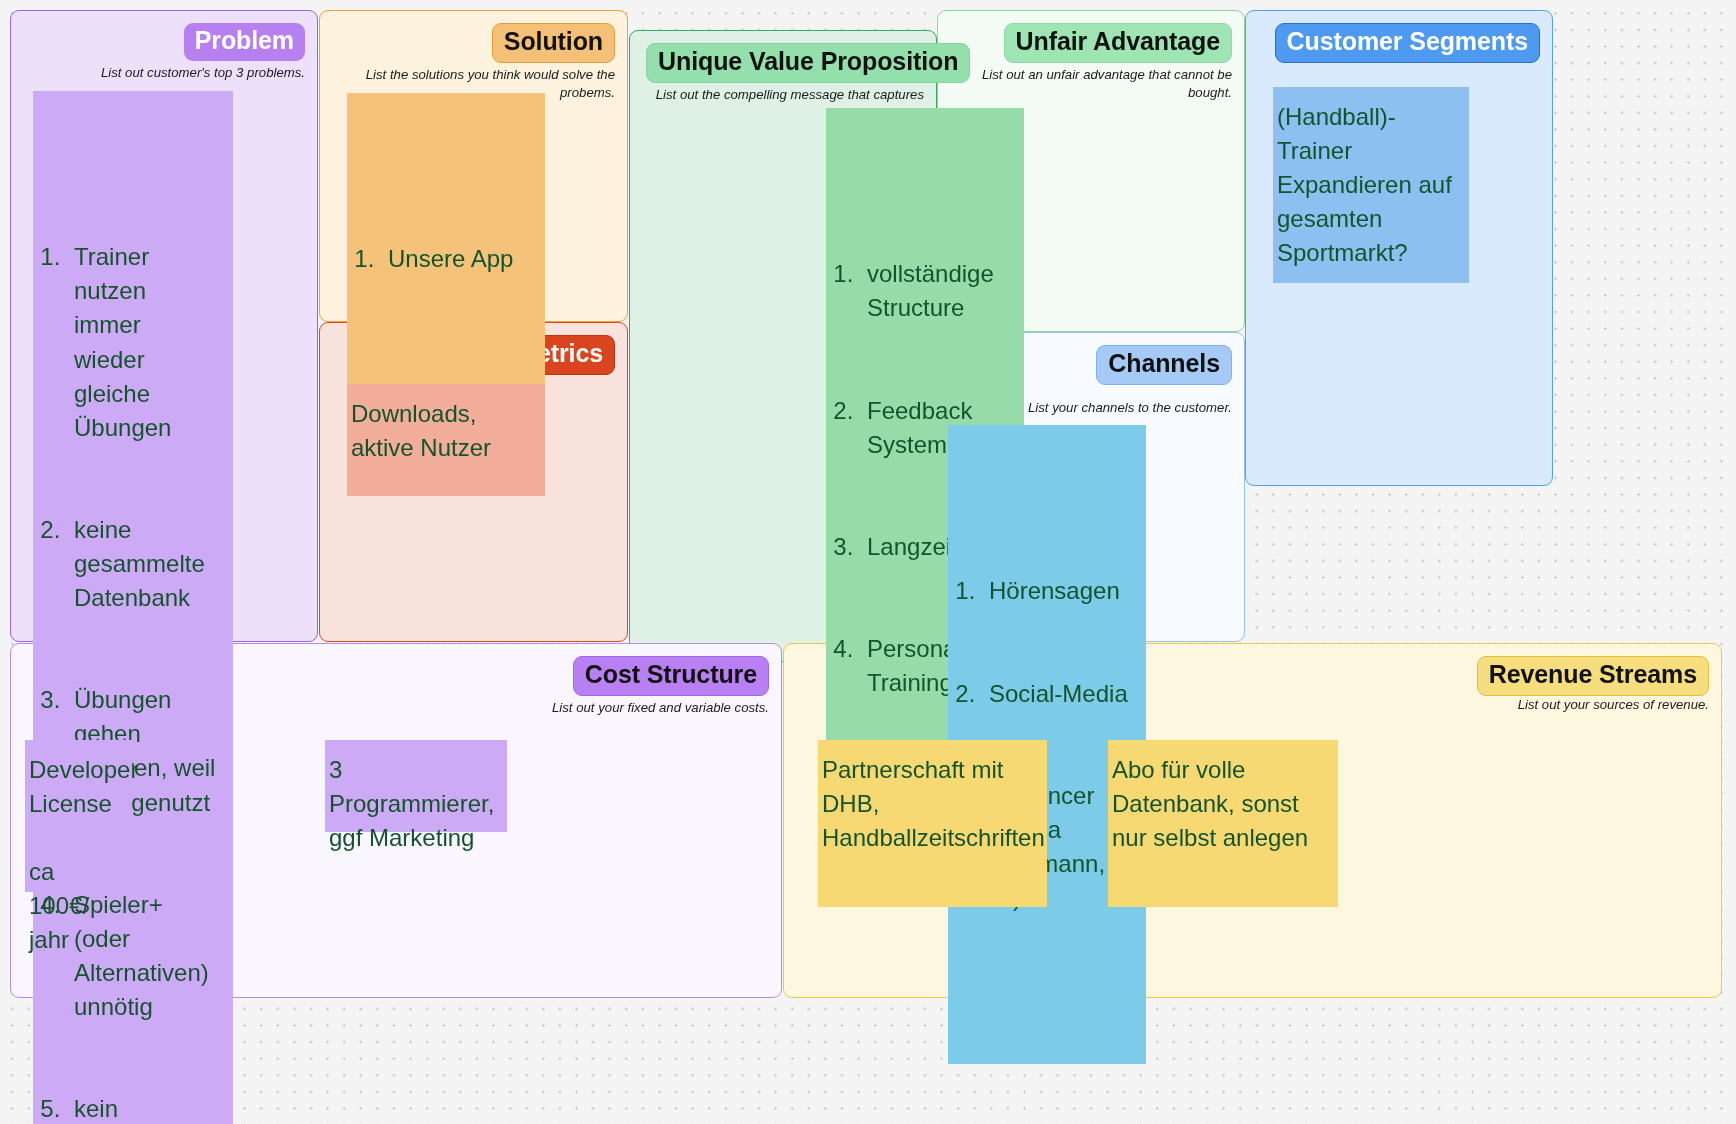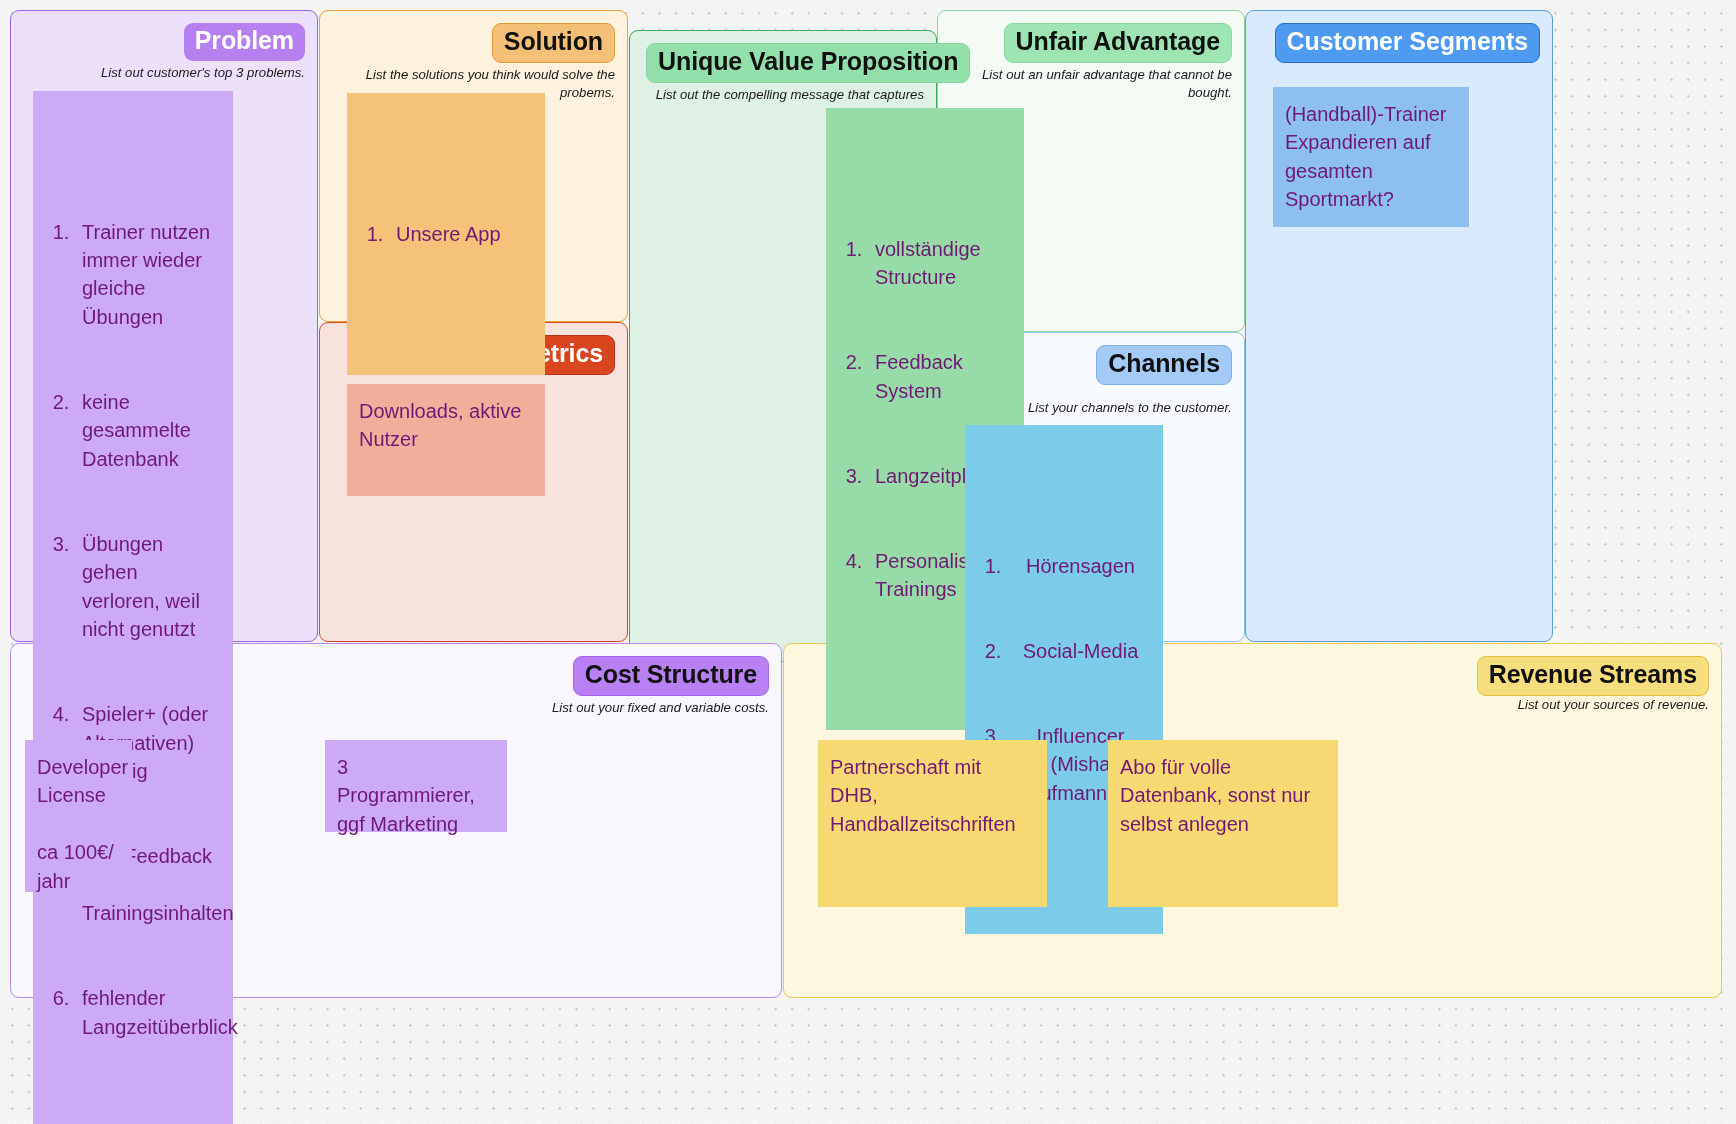--- a/index.html
+++ b/index.html
@@ -54,24 +54,24 @@
     position: absolute;
     left: 16px;
     top: 12px;
     right: 12px;
     text-align: right;
   }
 
   
   .note {
     position: absolute;
-    font-size: 20px;
+    font-size: 24px;
     line-height: 1.42;
-    color: #701a75;
-    padding: 13px 16px 13px 12px;
+    color: #14532d;
+    padding: 13px 16px 13px 4px;
     white-space: pre-wrap;
     z-index: 7;
   }
 
   .note ol {
     margin: 0;
     padding-left: 30px;
     list-style-position: outside;
   }
   .note ol li {
@@ -108,30 +108,30 @@
   .note-blue    { background:#8dc0f0; }
   .note-yellow  { background:#f7d973; }
 
   
   #problem    { left:10px;   top:10px;  width:308px;  height:632px; }
   #solution   { left:319px;  top:10px;  width:309px;  height:312px; }
   #keymetrics { left:319px;  top:322px; width:309px;  height:320px; }
   #uvp        { left:629px;  top:10px;  width:308px;  height:632px;margin-top:20px; }
   #unfair     { left:937px;  top:10px;  width:308px;  height:322px; }
   #channels   { left:937px;  top:332px; width:308px;  height:310px; }
-  #segments   { left:1245px; top:10px;  width:308px;  height:632px; }
+  #segments   { left:1245px; top:10px;  width:308px;  height:476px; }
   #cost       { left:10px;   top:643px; width:772px;  height:355px; }
   #revenue    { left:783px;  top:643px; width:939px;  height:355px; }
 
   
   #note-problem  { left:22px;  top:80px;  width:200px; }
   #note-solution { left:27px;  top:82px;  width:198px; }
   #note-keymet   { left:27px;  top:61px;  width:198px; height:112px; }
   #note-unfair   { left:-112px; top:97px; width:198px; }
-  #note-channels { left:27px;  top:92px;  width:198px;text-align:center; }
+  #note-channels { left:10px;  top:92px;  width:198px; }
   #note-segments { left:27px;  top:76px;  width:196px; }
 
   #cost-note-1 { left:14px;  top:96px;  width:107px; height:152px; }
   #cost-note-2 { left:166px; top:96px;  width:105px; height:92px; }
   #cost-note-3 { left:314px; top:96px;  width:182px; height:92px; }
 
   #rev-note-1 { left:34px;  top:96px;  width:229px; height:167px; }
   #rev-note-2 { left:324px; top:96px;  width:230px; height:167px; }
 </style>
 </head>

